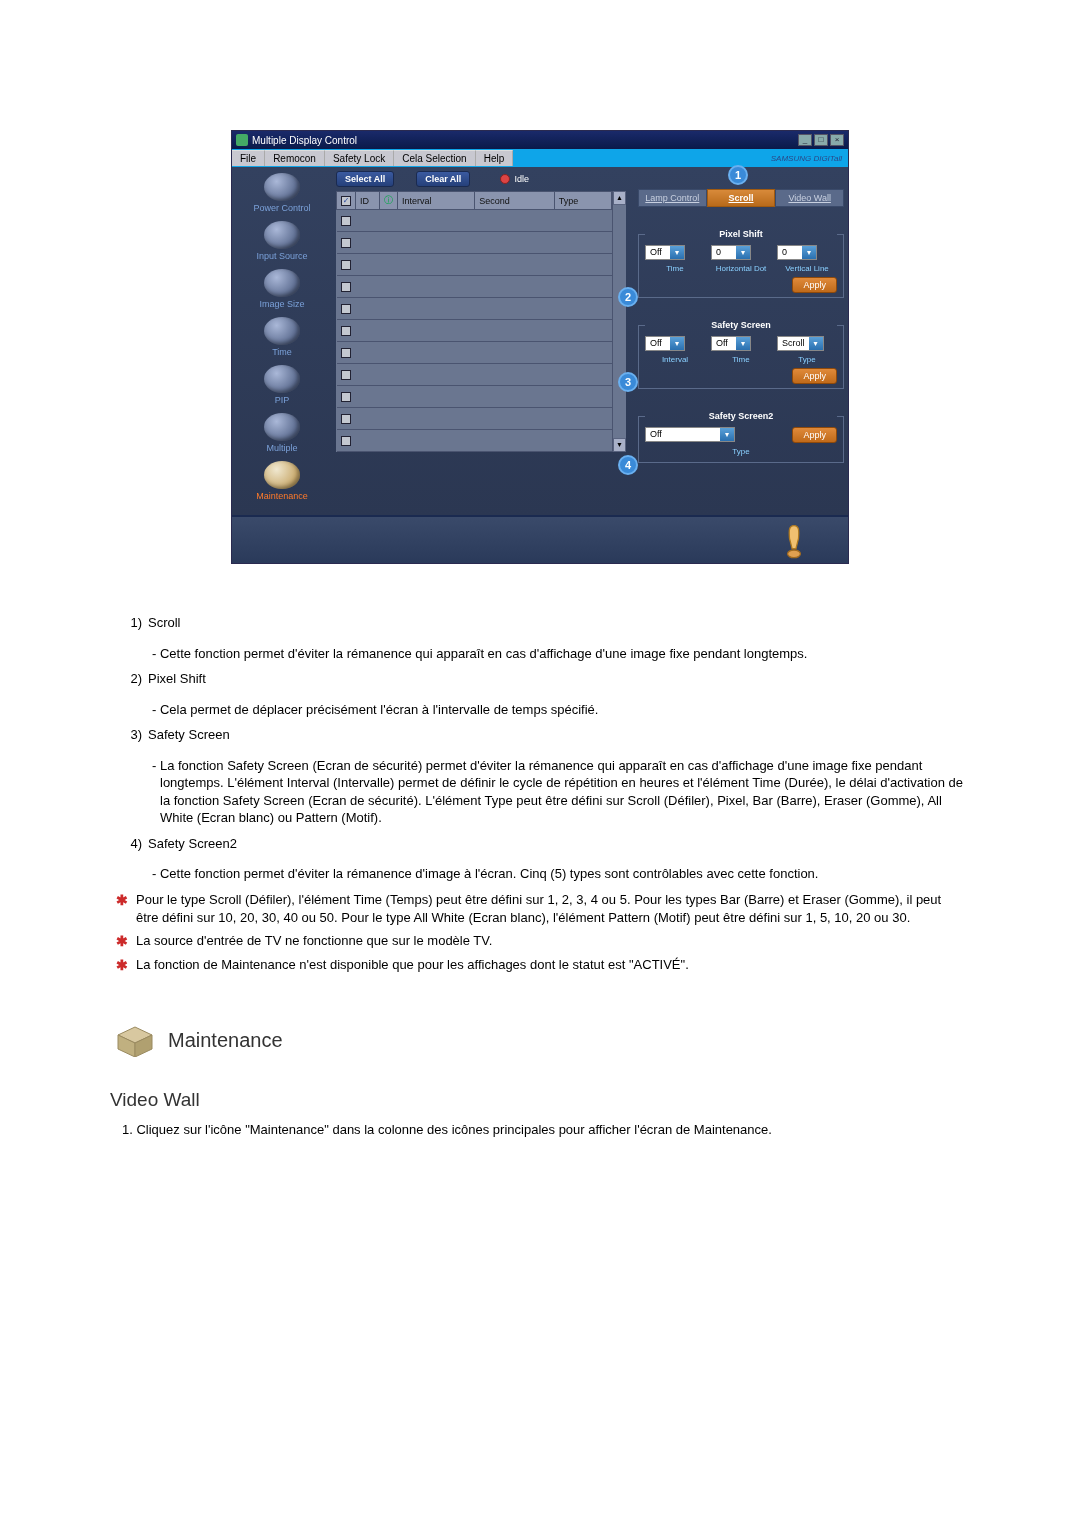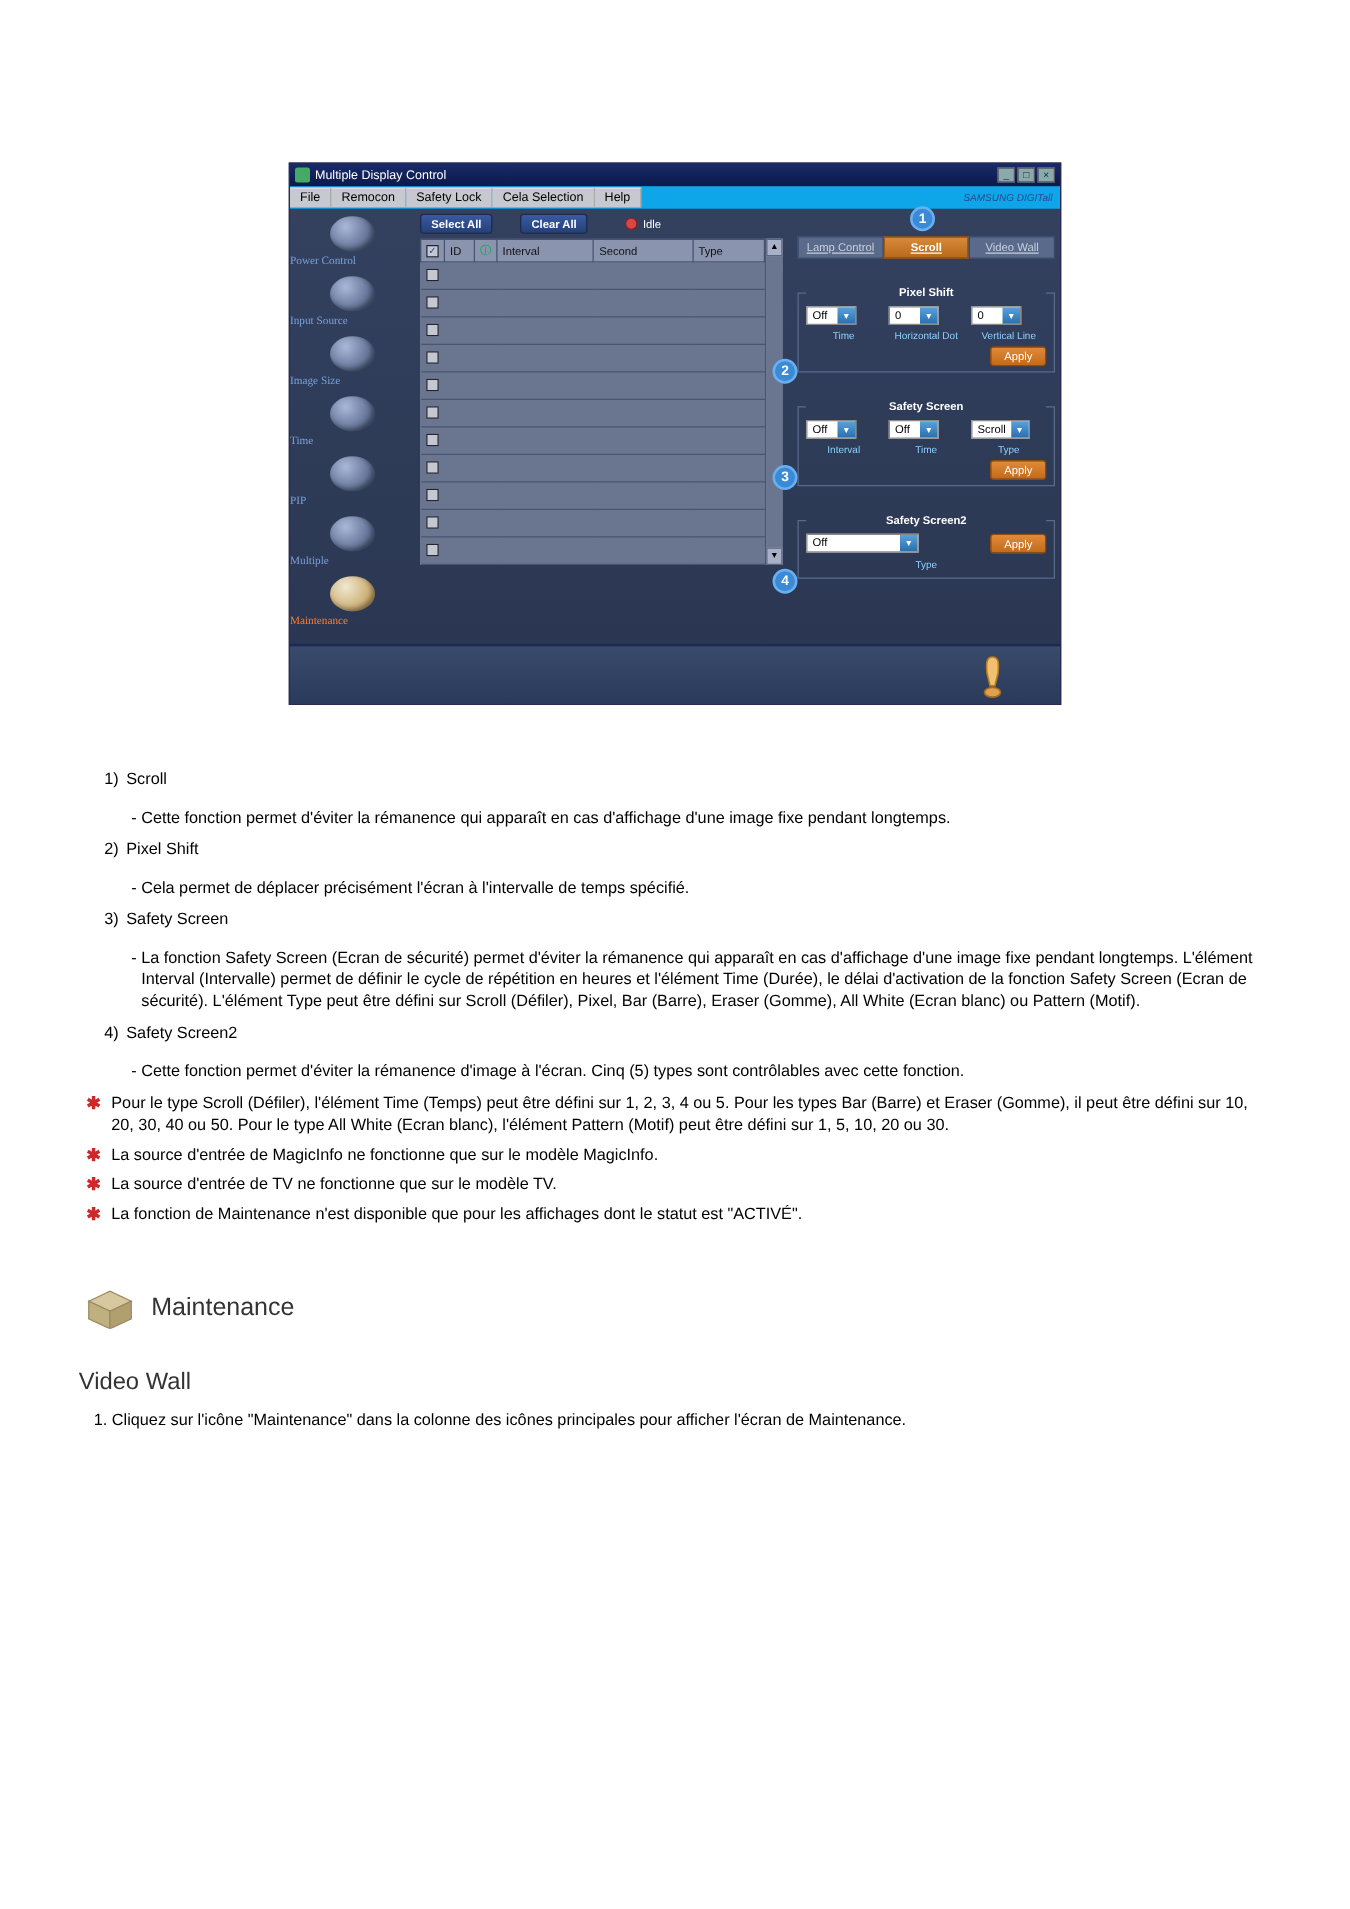--- a/index.html
+++ b/index.html
@@ -1,28 +1,28 @@
 <!DOCTYPE html>
 <html><head>
 <meta charset="utf-8">
 <style>
   * { box-sizing: border-box; margin: 0; padding: 0; }
   body { font-family: Arial, Helvetica, sans-serif; font-size: 13px; background: #fff; color: #000; width: 1080px; margin: 0 auto; padding: 20px 0; }
-  .page { padding: 0 67px; }
+  .page { padding: 0 114px; }
   .app-window { width: 618px; margin: 110px auto 50px; border: 1px solid #2a2a50; background: #2e3a5a; font-size: 10px; }
   .title-bar { background: linear-gradient(#1a2a6a,#0a1a4a); color:#fff; height:18px; display:flex; align-items:center; padding:0 4px; }
   .title-bar .icon { width:12px; height:12px; background:#4a6; margin-right:4px; border-radius:2px; }
   .title-bar .title { flex:1; font-size:10px; }
   .title-bar .win-btns { display:flex; gap:2px; }
   .title-bar .win-btn { width:14px; height:12px; background:#8aa; border:1px solid #556; color:#223; font-size:8px; text-align:center; line-height:10px; }
   .menu-bar { background:#0ea5e9; display:flex; height:18px; align-items:center; position:relative; }
   .menu-tab { padding:2px 8px; border-right:1px solid #aaa; border-top:1px solid #ddd; background:#c8c8d0; font-size:10px; }
   .brand { margin-left:auto; font-size:8px; font-style:italic; color:#2a4a8a; padding-right:6px; }
   .mid { display:flex; background:linear-gradient(#33415f,#2b3752); min-height:340px; }
-  .sidebar { width:100px; padding:6px 0; text-align:left;font-family:Liberation Serif, serif; }
+  .sidebar { width:100px; padding:6px 0; text-align:center; }
   .side-item { color:#7aa0d8; font-size:9px; margin-bottom:8px; }
   .side-item .s-icon { width:36px; height:28px; margin:0 auto 2px; border-radius:50%; background:radial-gradient(circle at 35% 30%, #aab8d8, #5a6a8e 70%); box-shadow:inset -2px -2px 4px rgba(0,0,0,.4); }
   .side-item.active { color:#ff7a2a; }
   .side-item.active .s-icon { background:radial-gradient(circle at 35% 30%, #f0e8d0, #c8a86a 70%); }
   .center { flex:1; padding:4px 2px 4px 4px; }
   .toolbar { display:flex; align-items:center; gap:22px; margin-bottom:4px; }
   .tbtn { background:linear-gradient(#3a5aa0,#25407a); color:#fff; border:1px solid #1a2a50; border-radius:3px; padding:2px 8px; font-size:9px; font-weight:bold; cursor:pointer; }
   .idle { display:flex; align-items:center; gap:4px; color:#fff; font-size:9px; margin-left:8px; }
   .idle .dot { width:10px; height:10px; border-radius:50%; background:#d44; border:1px solid #822; }
   table.grid { width:100%; border-collapse:collapse; background:#6a7690; }
@@ -331,21 +331,20 @@
           <span class="num">3)</span>
           <div class="body"><span>Safety Screen</span><div class="sub">- La fonction Safety Screen (Ecran de sécurité) permet d'éviter la rémanence qui apparaît en cas d'affichage d'une image fixe pendant longtemps. L'élément Interval (Intervalle) permet de définir le cycle de répétition en heures et l'élément Time (Durée), le délai d'activation de la fonction Safety Screen (Ecran de sécurité). L'élément Type peut être défini sur Scroll (Défiler), Pixel, Bar (Barre), Eraser (Gomme), All White (Ecran blanc) ou Pattern (Motif).</div></div>
         </li>
     <li>
           <span class="num">4)</span>
           <div class="body"><span>Safety Screen2</span><div class="sub">- Cette fonction permet d'éviter la rémanence d'image à l'écran. Cinq (5) types sont contrôlables avec cette fonction.</div></div>
         </li>
   </ol>
   <ul class="star-list">
     <li>Pour le type Scroll (Défiler), l'élément Time (Temps) peut être défini sur 1, 2, 3, 4 ou 5. Pour les types Bar (Barre) et Eraser (Gomme), il peut être défini sur 10, 20, 30, 40 ou 50. Pour le type All White (Ecran blanc), l'élément Pattern (Motif) peut être défini sur 1, 5, 10, 20 ou 30.</li>
-    <li>La source d'entrée de MagicInfo ne fonctionne que sur le modèle MagicInfo.</li>
     <li>La source d'entrée de TV ne fonctionne que sur le modèle TV.</li>
     <li>La fonction de Maintenance n'est disponible que pour les affichages dont le statut est "ACTIVÉ".</li>
   </ul>
 
   <div class="section-hdr">
     <div class="box-icon">
       <svg viewBox="0 0 42 34">
             <polygon points="4,12 21,4 38,12 21,20" fill="#d8c8a0" stroke="#9a8a60"></polygon>
             <polygon points="4,12 4,26 21,34 21,20" fill="#c0b080" stroke="#9a8a60"></polygon>
             <polygon points="38,12 38,26 21,34 21,20" fill="#b0a070" stroke="#9a8a60"></polygon>

